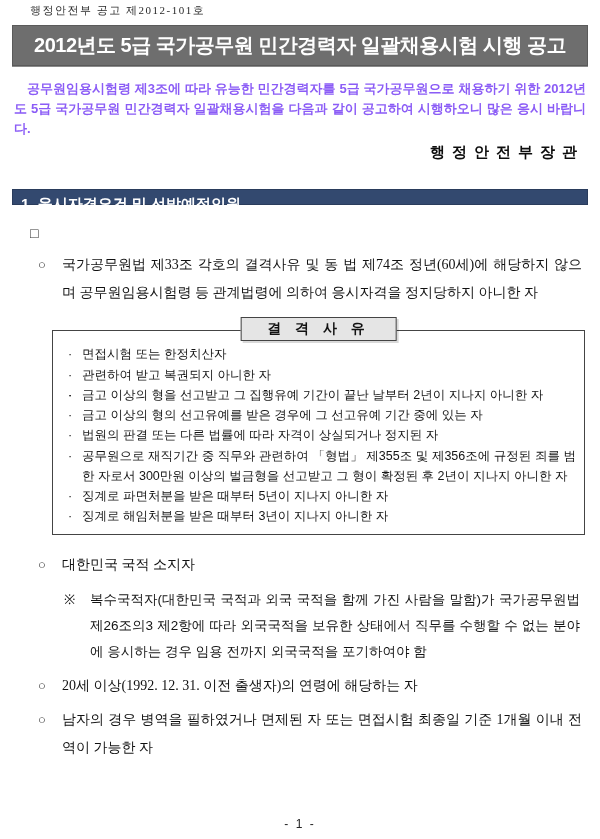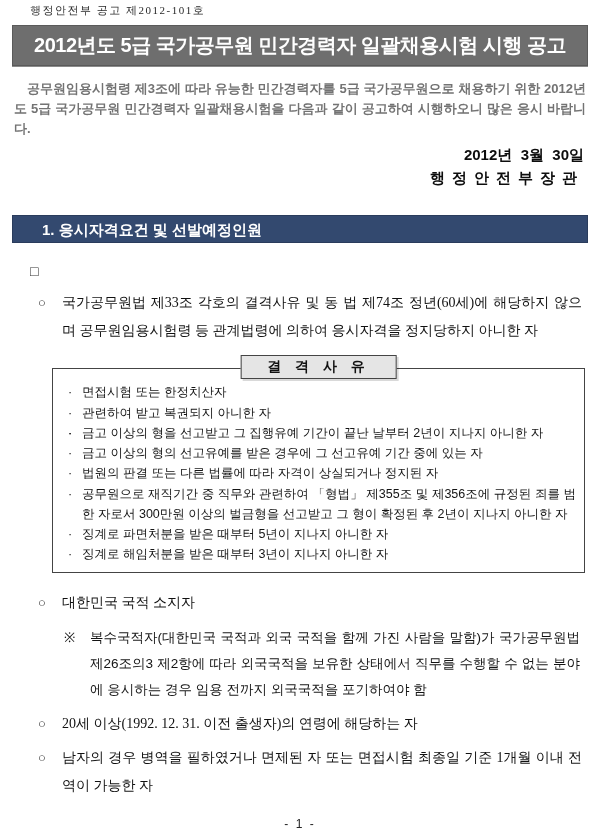--- a/index.html
+++ b/index.html
@@ -36,44 +36,44 @@
     white-space: nowrap;
   }
   .intro {
     margin: 13px 2px 0 2px;
     font-family: "Liberation Sans", sans-serif;
     font-weight: bold;
     font-size: 13px;
     line-height: 1.55;
     text-align: justify;
     text-indent: 13px;
-    color: #737373;
+    color: #8b5cf6;
   }
   .date-line, .issuer-line {
     text-align: right;
     padding-right: 4px;
     font-family: "Liberation Sans", sans-serif;
     font-weight: bold;
     font-size: 15px;
     white-space: pre;
     color: #0d0d0d;
   }
   .date-line { margin-top: 7px; }
   .issuer-line { margin-top: 4px; letter-spacing: 7px; }
   .section-bar {
     margin-top: 27px;
-    height: 28px;
+    height: 16px;
     line-height: 27px;
     background: #33496f;
     border: 1px solid #2a3c5c;
     color: #ffffff;
     font-family: "Liberation Sans", sans-serif;
     font-weight: bold;
     font-size: 15px;
-    padding-left: 29px;
+    padding-left: 8px;
     white-space: nowrap;
   }
   .common-heading {
     margin: 20px 0 0 18px;
     display: flex;
     font-family: "Liberation Sans", sans-serif;
     font-weight: bold;
     font-size: 14px;
     color: #0d0d0d;
   }
@@ -149,21 +149,20 @@
 <div class="page">
 
   <div class="doc-no">행정안전부 공고 제2012-101호</div>
 
   <div class="title-banner">
     <span>2012년도 5급 국가공무원 민간경력자 일괄채용시험 시행 공고</span>
   </div>
 
   <p class="intro">공무원임용시험령 제3조에 따라 유능한 민간경력자를 5급 국가공무원으로 채용하기 위한 2012년도 5급 국가공무원 민간경력자 일괄채용시험을 다음과 같이 공고하여 시행하오니 많은 응시 바랍니다.</p>
 
-  <div class="date-line">2012년  3월  30일</div>
   <div class="issuer-line">행정안전부장관</div>
 
   <div class="section-bar">
     <span>1. 응시자격요건 및 선발예정인원</span>
   </div>
 
   <div class="common-heading">
     <span class="marker">□</span>
   </div>
 

